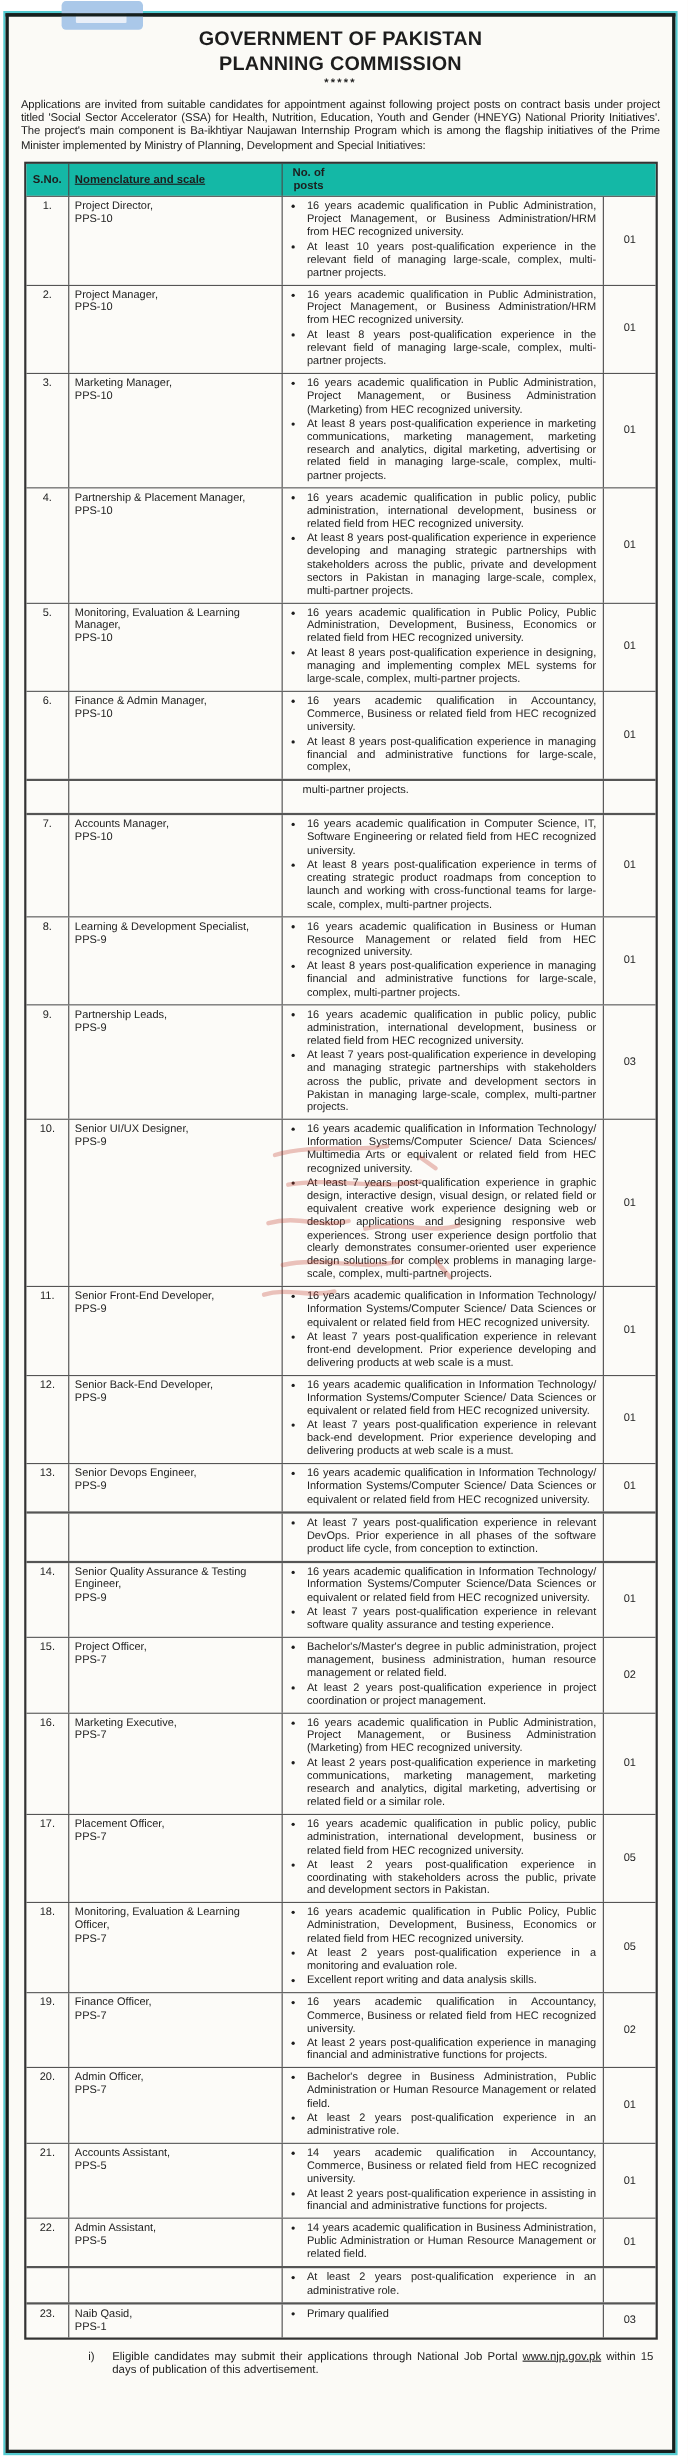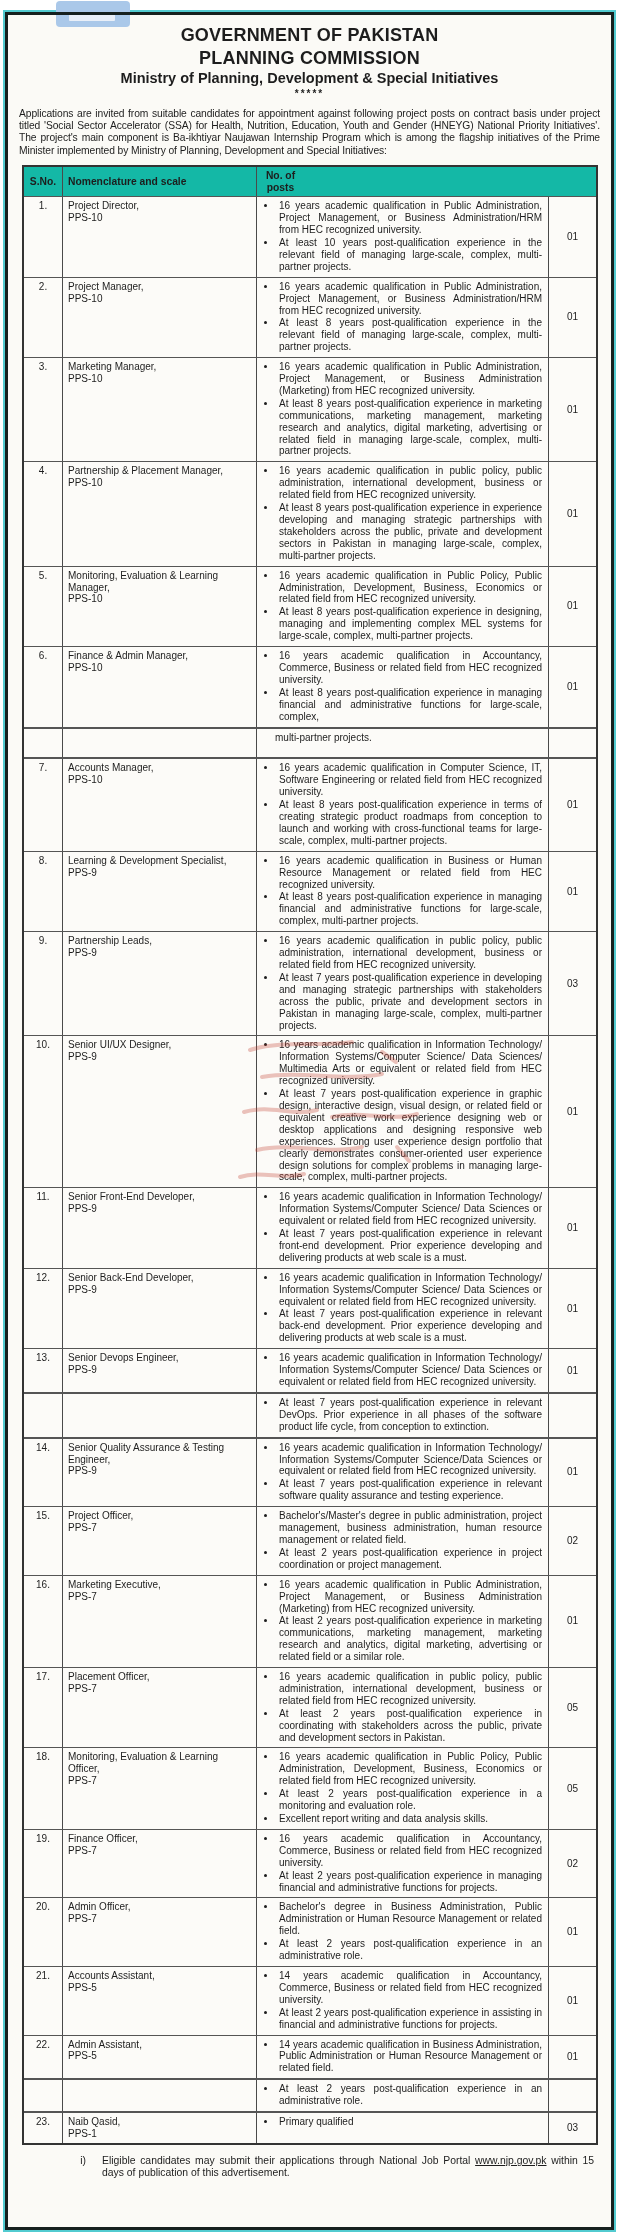--- a/index.html
+++ b/index.html
@@ -30,21 +30,21 @@
   }
 
   .intro{
     margin:7px 11px 5px 11px;font-size:10.3px;line-height:12.4px;
     text-align:justify;letter-spacing:-.1px;
   }
 
   .vtable{margin:3px 13px 0 14px;border:2px solid #333;background:#fcfbf8;}
   .thead{display:flex;background:#14b8a6;font-weight:bold;font-size:10.3px;line-height:11.5px;text-align:center;}
   .thead .cell{padding:3px 2px;display:flex;align-items:center;justify-content:center;}
-  .thead .nomh{justify-content:flex-start;padding-left:5px;text-align:left;}
+  .thead .nomh{justify-content:flex-start;padding-left:5px;text-align:left;text-decoration:underline;}
   .cell{box-sizing:border-box;}
   .c-sno{width:38px;flex:none;}
   .c-nom{width:194px;flex:none;border-left:1px solid #4a4a4a;}
   .c-edu{flex:1;border-left:1px solid #4a4a4a;}
   .c-posts{width:48px;flex:none;border-left:1px solid #4a4a4a;}
 
   .trow{display:flex;border-top:1px solid #555;font-size:10px;line-height:11.9px;}
   .trow.cont{border-top-width:2px;}
   .trow.cont + .trow{border-top-width:2px;}
   .trow .sno{width:38px;flex:none;text-align:center;padding-top:3px;font-size:10px;}
@@ -71,21 +71,20 @@
 
 <div class="floppy">
     <div class="label"></div>
   </div>
 
 <div class="frame">
 
   <div class="masthead">
     <div class="mast-1">GOVERNMENT OF PAKISTAN</div>
     <div class="mast-2">PLANNING COMMISSION</div>
-    <div class="mast-3">Ministry of Planning, Development &amp; Special Initiatives</div>
     <div class="mast-stars">*****</div>
   </div>
 
 
   <div class="intro">Applications are invited from suitable candidates for appointment against following project posts on contract basis under project titled 'Social Sector Accelerator (SSA) for Health, Nutrition, Education, Youth and Gender (HNEYG) National Priority Initiatives'. The project's main component is Ba-ikhtiyar Naujawan Internship Program which is among the flagship initiatives of the Prime Minister implemented by Ministry of Planning, Development and Special Initiatives:</div>
 
   <div class="vtable">
     <div class="thead">
       <div class="cell c-sno">S.No.</div>
       <div class="cell c-nom nomh">Nomenclature and scale</div>

